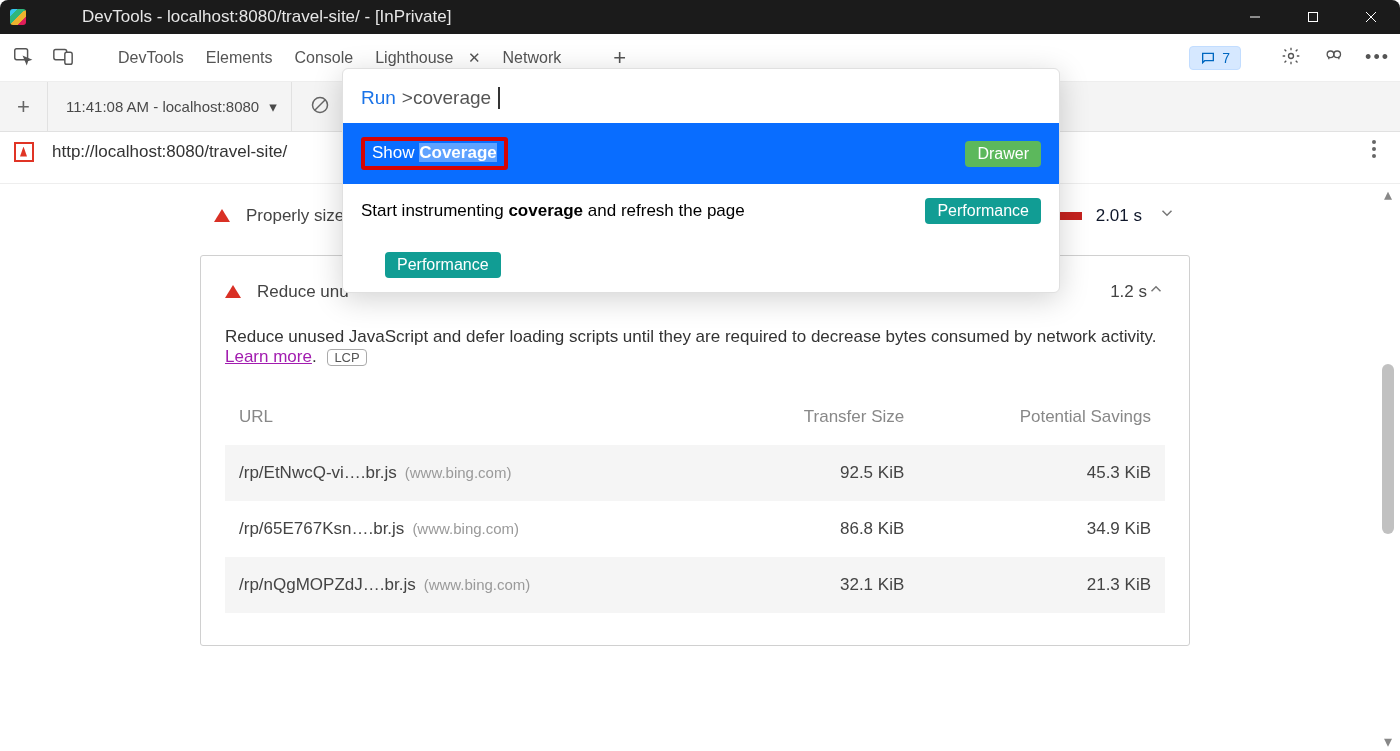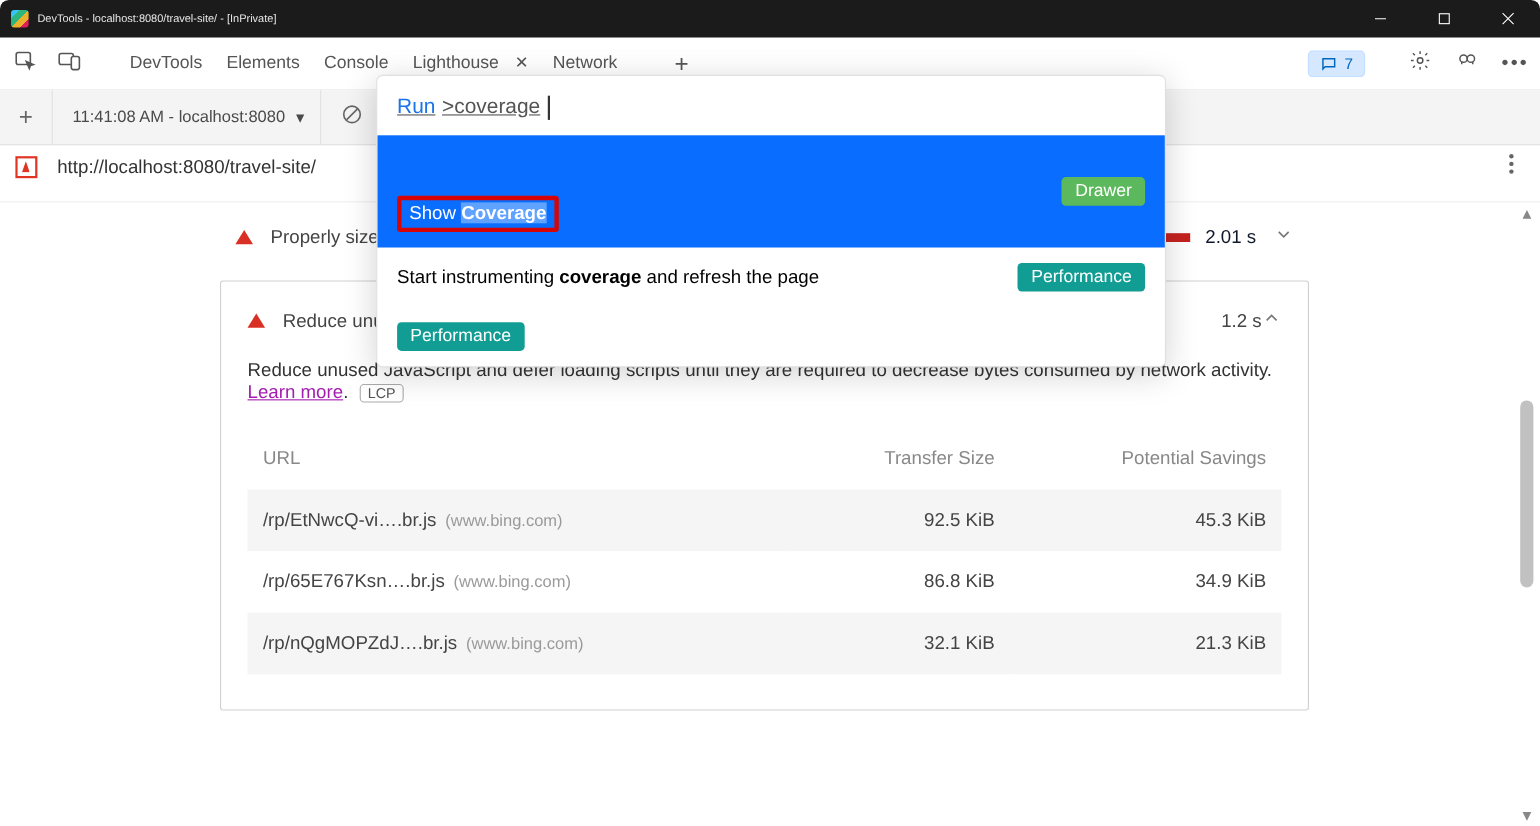--- a/index.html
+++ b/index.html
@@ -1,19 +1,19 @@
 <!DOCTYPE html>
 <html><head>
 <meta charset="utf-8">
 <style>
   * { box-sizing: border-box; margin: 0; padding: 0; font-family: "Segoe UI", Arial, sans-serif; }
   html, body { width: 1400px; height: 751px; overflow: hidden; background: #fff; }
 
   
-  .titlebar { background: #1b1b1b; height: 34px; display: flex; align-items: center; color: #e6e6e6; font-size: 10px; padding-left: 8px; border-top-left-radius:8px; border-top-right-radius:8px;}
+  .titlebar { background: #1b1b1b; height: 34px; display: flex; align-items: center; color: #e6e6e6; font-size: 17px; padding-left: 8px; border-top-left-radius:8px; border-top-right-radius:8px;gap:48px;}
   .titlebar .appicon { width:16px; height:16px; margin:0 8px 0 2px; background: linear-gradient(135deg,#36c5f0 0 25%, #2eb67d 25% 50%, #ecb22e 50% 75%, #e01e5a 75% 100%); border-radius:3px;}
   .titlebar .title { flex: 1; }
   .titlebar .winbtns { display:flex; }
   .titlebar .winbtn { width:58px; height:34px; display:flex; align-items:center; justify-content:center; color:#fff; }
   .titlebar .winbtn svg { width:12px; height:12px; stroke:#fff; stroke-width:1; fill:none;}
 
   
   .tabstrip { height:48px; display:flex; align-items:center; padding:0 10px 0 12px; gap:18px; color:#555; font-size:16px; border-bottom:1px solid #eee; }
   .deviceicon { color:#555; }
   .tab { padding:4px 2px; cursor:default; position:relative; }
@@ -62,34 +62,34 @@
   table.js { width:100%; border-collapse:collapse; margin-top:22px; font-size:17px; color:#444;}
   table.js th { font-weight:400; color:#888; text-align:left; padding:18px 14px;}
   table.js th.r { text-align:right;}
   table.js tbody tr:nth-child(odd){ background:#f5f5f5;}
   table.js td { padding:18px 14px;}
   table.js td.r { text-align:right;}
   .host { color:#9a9a9a; font-size:15px; margin-left:8px;}
 
   
   .cmdmenu { position:absolute; left:342px; top:68px; width:718px; background:#fff; border-radius:6px; box-shadow:0 6px 30px rgba(0,0,0,.18); border:1px solid #e0e0e0; z-index:50; overflow:hidden;}
-  .cmdmenu .inp { padding:18px 18px 14px 18px; font-size:19px; color:#555; display:flex; align-items:center; gap:6px;text-decoration:underline;}
+  .cmdmenu .inp { padding:18px 18px 14px 18px; font-size:19px; color:#555; display:flex; align-items:center; gap:6px;}
   .cmdmenu .inp .run{ color:#1a73e8;}
   .cmdmenu .inp .caret{ display:inline-block; width:1.5px; height:22px; background:#333; margin-left:1px; animation:blink 1s steps(1) infinite;}
   @keyframes blink{50%{opacity:0;}}
 
   .cmdmenu .opt { display:flex; align-items:center; padding:14px 18px; font-size:17px; gap:10px;}
   .cmdmenu .opt.sel { background:#096dff; color:#fff;}
   .cmdmenu .opt .label{flex:1;}
   .cmdmenu .opt .hl{ font-weight:700;}
   .cmdmenu .opt.sel .hl{ background:#5fa2ff;}
   .cmdmenu .badge { padding:4px 12px; border-radius:4px; color:#fff; font-size:16px;}
   .cmdmenu .badge.drawer{ background:#5cb85c;}
-  .cmdmenu .badge.perf{ background:#119d94;}
-  .hlbox { border:4px solid #d60404; padding:2px 7px 3px 7px; display:inline-block; border-radius:3px;margin-top:41px;}
+  .cmdmenu .badge.perf{ background:#119d94;margin-left:24px;}
+  .hlbox { border:4px solid #d60404; padding:2px 7px 3px 7px; display:inline-block; border-radius:3px;}
 </style>
 </head>
 <body>
 
 <div class="titlebar">
   <span class="appicon"></span>
   <span class="title">DevTools - localhost:8080/travel-site/ - [InPrivate]</span>
   <div class="winbtns">
     <div class="winbtn">
         <svg viewBox="0 0 12 12">

